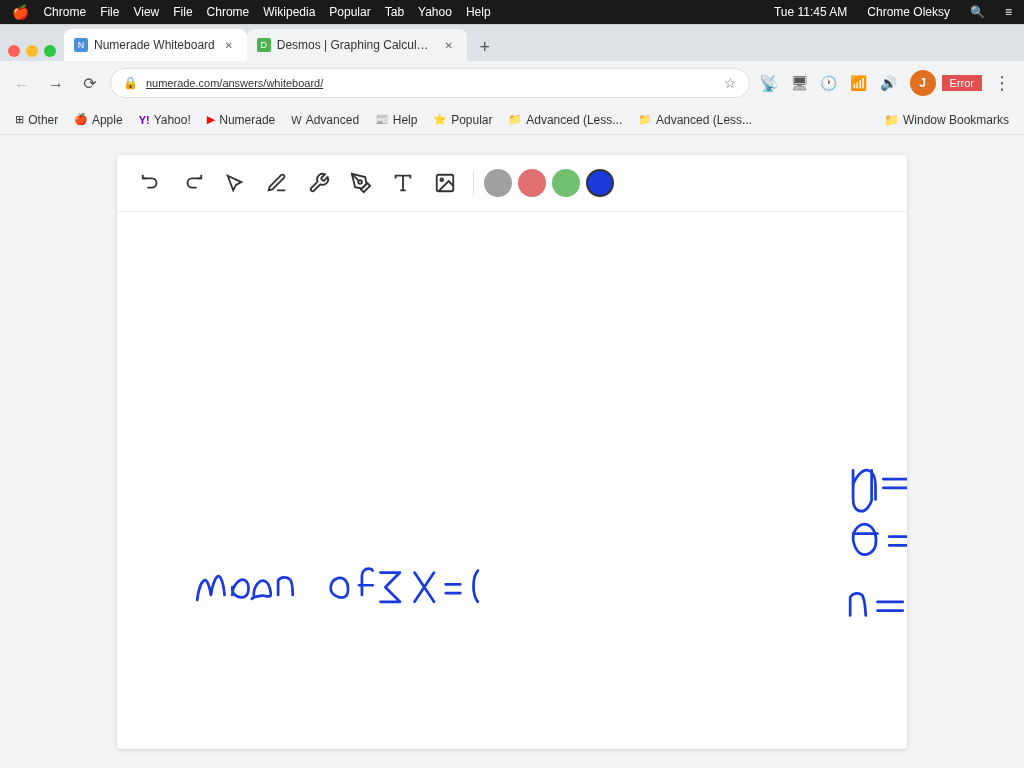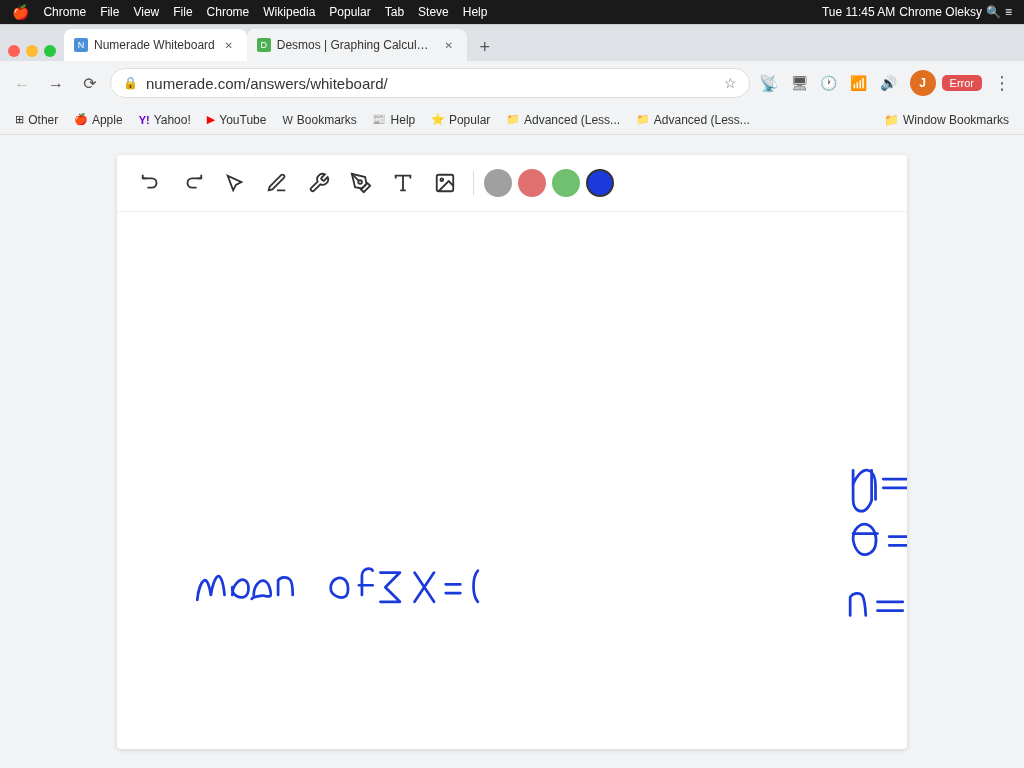--- a/index.html
+++ b/index.html
@@ -10,21 +10,21 @@
       height: 24px;
       background: #1a1a1a;
       display: flex;
       align-items: center;
       justify-content: space-between;
       padding: 0 12px;
       color: #fff;
       font-size: 12px;
     }
     .mac-topbar-left { display: flex; gap: 14px; align-items: center; }
-    .mac-topbar-right { display: flex; gap: 4px; align-items: center; font-size: 12px; }
+    .mac-topbar-right { display: flex; gap: 20px; align-items: center; font-size: 12px; }
     .apple-logo { font-size: 14px; }
 
     
     .chrome-window {
       background: #f1f3f4;
       border-top: 1px solid #ccc;
     }
 
     
     .tab-bar {
@@ -85,39 +85,39 @@
       background: #fff;
       border: 1px solid #ddd;
       border-radius: 15px;
       display: flex;
       align-items: center;
       padding: 0 12px;
       font-size: 13px;
       color: #333;
       gap: 8px;
     }
-    .address-text { flex: 1; font-size: 15px; color: #333; }
+    .address-text { flex: 1; font-size: 11px; color: #333; text-decoration: underline; }
     .address-icons { display: flex; gap: 6px; align-items: center; color: #666; font-size: 14px; }
     .toolbar-icons { display: flex; gap: 2px; align-items: center; }
     .toolbar-icon-btn {
       width: 28px; height: 28px;
       border-radius: 50%;
       background: transparent;
       border: none;
       cursor: pointer;
       display: flex; align-items: center; justify-content: center;
       color: #555;
       font-size: 14px;
     }
     .error-badge {
       background: #e05050;
       color: white;
       font-size: 11px;
       padding: 2px 8px;
-      border-radius: 5px;
+      border-radius: 0;
       font-weight: 500;
     }
 
     
     .bookmarks-bar {
       height: 30px;
       background: #f1f3f4;
       border-bottom: 1px solid #ddd;
       display: flex;
       align-items: center;
@@ -213,21 +213,21 @@
   <div class="mac-topbar-left">
     <span class="apple-logo">🍎</span>
     <span>Chrome</span>
     <span>File</span>
     <span>View</span>
     <span>File</span>
     <span>Chrome</span>
     <span>Wikipedia</span>
     <span>Popular</span>
     <span>Tab</span>
-    <span>Steve</span>
+    <span>Yahoo</span>
     <span>Help</span>
   </div>
   <div class="mac-topbar-right">
     <span>Tue 11:45 AM</span>
     <span>Chrome Oleksy</span>
     <span>🔍</span>
     <span>≡</span>
   </div>
 </div>
 
@@ -290,25 +290,25 @@
     <div class="bookmark-item">
       <span class="bk-icon">🍎</span>
       <span>Apple</span>
     </div>
     <div class="bookmark-item">
       <span class="bk-icon" style="font-weight:bold;color:#6600cc;">Y!</span>
       <span>Yahoo!</span>
     </div>
     <div class="bookmark-item">
       <span class="bk-icon" style="color:red;">▶</span>
-      <span>YouTube</span>
+      <span>Numerade</span>
     </div>
     <div class="bookmark-item">
       <span class="bk-icon">W</span>
-      <span>Bookmarks</span>
+      <span>Advanced</span>
     </div>
     <div class="bookmark-item">
       <span class="bk-icon">📰</span>
       <span>Help</span>
     </div>
     <div class="bookmark-item">
       <span class="bk-icon">⭐</span>
       <span>Popular</span>
     </div>
     <div class="bookmark-item">

